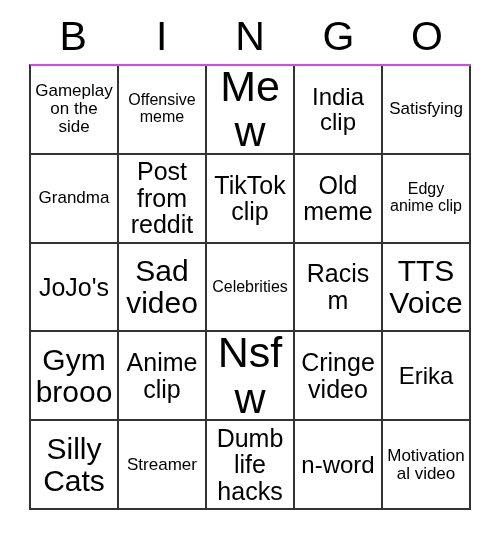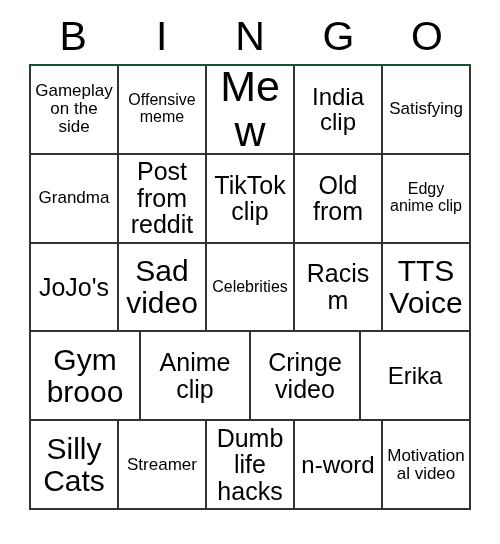--- a/index.html
+++ b/index.html
@@ -36,21 +36,21 @@
     line-height: 1;
     font-weight: 400;
     color: #000000;
     letter-spacing: 0;
     user-select: none;
   }
 
   
   #bingo-grid {
     width: 442px;
-    border-top: 2px solid #14532d;
+    border-top: 2px solid #d946ef;
     border-left: 2px solid #333333;
     box-sizing: border-box;
   }
   .bingo-row {
     display: flex;
     width: 100%;
   }
   .bingo-cell {
     flex: 1 1 0;
     width: 88.4px;
@@ -122,21 +122,21 @@
       <div class="bingo-cell fs-xs">
           <span class="cell-text">Grandma</span>
         </div>
       <div class="bingo-cell fs-md">
           <span class="cell-text">Post from reddit</span>
         </div>
       <div class="bingo-cell fs-md">
           <span class="cell-text">TikTok clip</span>
         </div>
       <div class="bingo-cell fs-md">
-          <span class="cell-text">Old from</span>
+          <span class="cell-text">Old meme</span>
         </div>
       <div class="bingo-cell fs-sm">
           <span class="cell-text">Edgy anime clip</span>
         </div>
     </div>
 
     <div class="bingo-row">
       <div class="bingo-cell fs-md">
           <span class="cell-text">JoJo's</span>
         </div>
@@ -154,20 +154,23 @@
         </div>
     </div>
 
     <div class="bingo-row">
       <div class="bingo-cell fs-lg">
           <span class="cell-text">Gym brooo</span>
         </div>
       <div class="bingo-cell fs-md">
           <span class="cell-text">Anime clip</span>
         </div>
+      <div class="bingo-cell fs-xxl">
+          <span class="cell-text">Nsfw</span>
+        </div>
       <div class="bingo-cell fs-md">
           <span class="cell-text">Cringe video</span>
         </div>
       <div class="bingo-cell fs-xl">
           <span class="cell-text">Erika</span>
         </div>
     </div>
 
     <div class="bingo-row">
       <div class="bingo-cell fs-lg">

